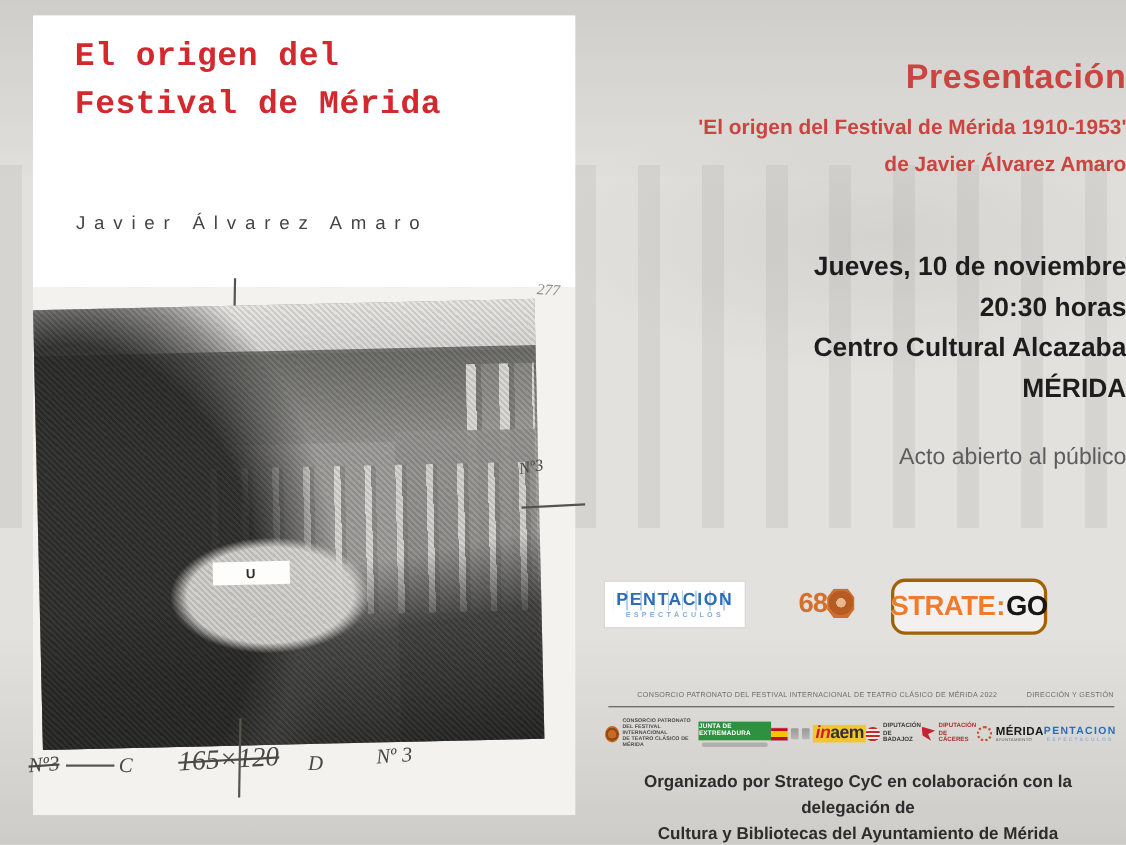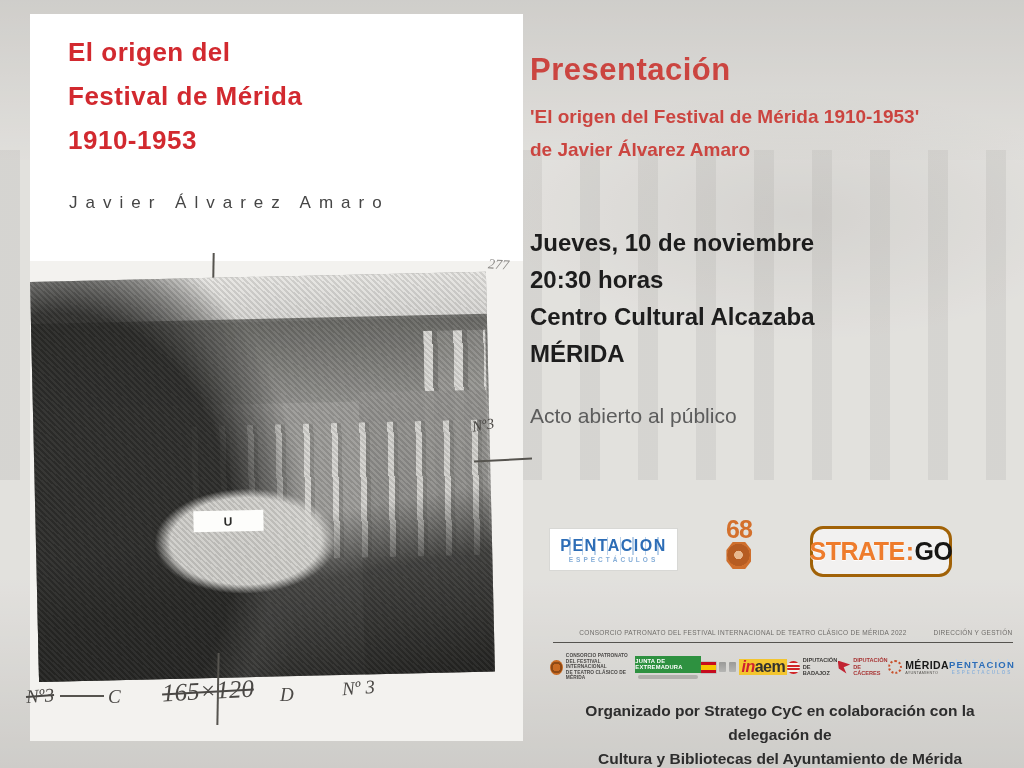--- a/index.html
+++ b/index.html
@@ -18,21 +18,21 @@
       radial-gradient(ellipse 420px 180px at 78% 28%, rgba(120,118,114,0.18), transparent 70%);
     background-repeat:no-repeat;
     background-size:100% 160px, 100% 330px, 100% 190px, 100% 100%;
     background-position:0 0, 0 150px, 0 578px, 0 0;
   }
   .veil{position:absolute;inset:0;background:rgba(240,239,236,0.25);}
 
   
   .cover{position:absolute;left:30px;top:14px;width:493px;height:247px;background:#ffffff;}
   .cover-title{position:absolute;left:38px;top:16px;color:#d2292f;font-weight:800;
-    font-size:26px;line-height:44px;letter-spacing:0.5px;}
+    font-size:30px;line-height:44px;letter-spacing:0.5px;font-family:Liberation Mono, monospace;}
   .cover-author{position:absolute;left:39px;top:179px;color:#454545;font-size:17px;
     letter-spacing:8px;font-weight:500;}
 
   
   .scanpage{position:absolute;left:30px;top:261px;width:493px;height:480px;background:#f3f2ef;}
   .photo{
     position:absolute;left:0;top:21px;width:456px;height:400px;
     transform:rotate(-1.3deg);transform-origin:0 0;
     background-color:#9d9c99;
     background-image:
@@ -53,38 +53,38 @@
     position:absolute;left:158px;top:233px;width:70px;height:21px;background:#fdfdfb;
     display:flex;align-items:center;justify-content:center;
     color:#2b2b29;font-weight:700;font-size:12px;letter-spacing:1px;
   }
   .pencil{position:absolute;color:#4a4845;font-family:"Liberation Serif",serif;
     font-style:italic;white-space:nowrap;}
   .strike{text-decoration:line-through;text-decoration-thickness:1.5px;}
   .pline{position:absolute;background:#56544f;}
 
   
-  .rcol{position:absolute;left:530px;width:494px;text-align:left;}
+  .rcol{position:absolute;left:530px;width:494px;text-align:right;}
   .heading{top:52px;color:#cb4540;font-size:31px;font-weight:800;letter-spacing:0.5px;}
   .sub1{top:106px;color:#cb4540;font-size:19px;font-weight:700;}
   .sub2{top:139px;color:#cb4540;font-size:19px;font-weight:700;}
   .details{top:224px;color:#1d1d1d;font-size:24px;font-weight:700;line-height:37px;}
   .note{top:404px;color:#5c5c5c;font-size:21px;font-weight:400;}
 
   
   .pentacion-box{position:absolute;left:550px;top:529px;width:127px;height:41px;background:#ffffff;
     display:flex;flex-direction:column;align-items:center;justify-content:center;gap:1px;
     box-shadow:0 0 0 1px rgba(210,210,208,0.6);}
   .pentacion-name{font-size:16px;font-weight:800;color:#2d6db6;letter-spacing:1.5px;
     background-image:repeating-linear-gradient(90deg, transparent 0 11.2px, #b9d0e9 11.2px 12.6px);
     padding:0 2px;}
   .pentacion-sub{font-size:6.5px;font-weight:700;color:#86aed8;letter-spacing:3px;}
 
   .festival-logo{position:absolute;left:726px;top:517px;width:122px;height:62px;display:flex;gap:5px;}
-  .fest-left{display:flex;flex-direction:column;align-items:center;}
+  .fest-left{display:flex;flex-direction:row;align-items:center;}
   .fest-num{color:#d4702c;font-size:25px;font-weight:800;line-height:24px;letter-spacing:-1px;}
   .fest-mask{width:25px;height:27px;margin-top:1px;
     clip-path:polygon(25% 0,75% 0,100% 30%,100% 70%,75% 100%,25% 100%,0 70%,0 30%);
     background:radial-gradient(circle at 50% 48%, #e8b88e 0 22%, #b65c22 24% 58%, #cf6f2d 60% 100%);}
   .fest-text{padding-top:4px;}
   .fest-line{font-size:8.5px;line-height:10px;font-weight:700;color:#474543;letter-spacing:0.2px;}
   .fest-year{color:#d4702c;}
   .fest-tiny{margin-top:2px;width:58px;height:3px;background:rgba(170,120,80,0.55);border-radius:1px;}
 
   .stratego{position:absolute;left:810px;top:526px;width:136px;height:45px;
@@ -134,21 +134,20 @@
 </head>
 <body>
 
 <div class="bg"></div>
 <div class="veil"></div>
 
 <div class="cover">
   <div class="cover-title">
     <span>El origen del</span><br>
     <span>Festival de Mérida</span><br>
-    <span>1910-1953</span>
   </div>
   <div class="cover-author">Javier Álvarez Amaro</div>
 </div>
 
 <div class="scanpage">
   <div class="pencil" style="left:458px;top:-4px;font-size:14px;color:#8d8b88;transform:rotate(4deg);">277</div>
 
   <div class="pline" style="left:182px;top:-8px;width:1.5px;height:80px;transform:rotate(1deg);"></div>
   <div class="pencil strike" style="left:50px;top:38px;font-size:21px;transform:rotate(-7deg);">Nº 3</div>
   <div class="pencil" style="left:104px;top:58px;font-size:19px;transform:rotate(-4deg);">A</div>

